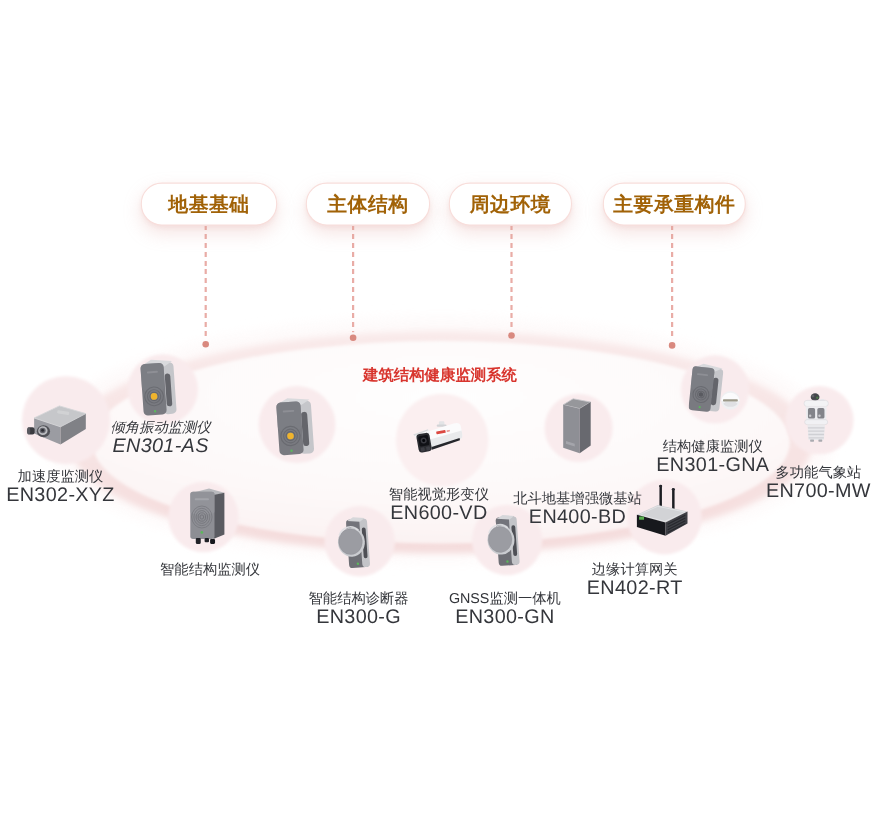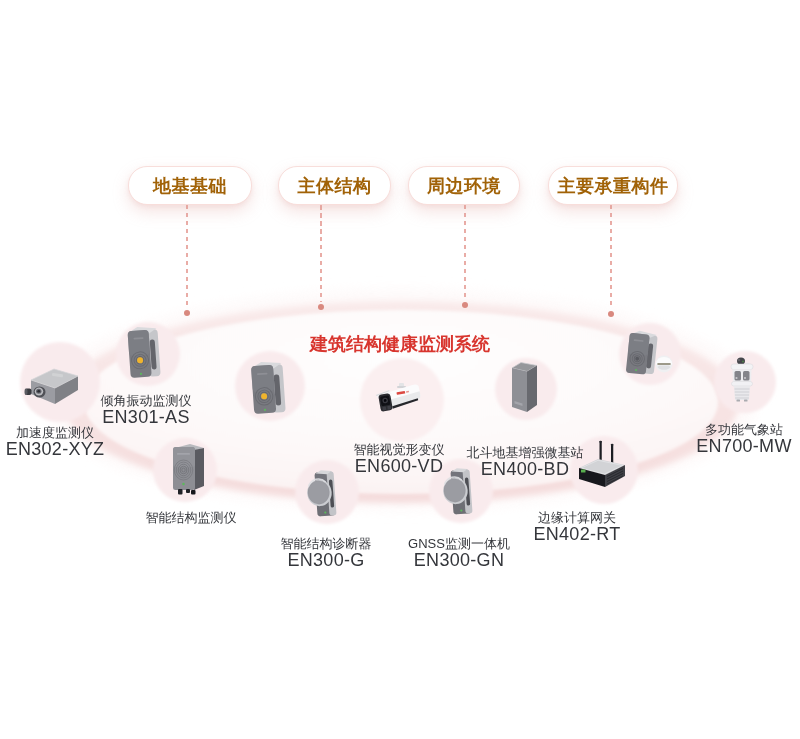--- a/index.html
+++ b/index.html
@@ -7,21 +7,21 @@
     font-family:"Liberation Sans",sans-serif;}
   #bg-art{position:absolute;left:0;top:0;}
   .pill{position:absolute;height:37px;display:flex;align-items:center;justify-content:center;
     background:#ffffff;border:1px solid #f8dedb;border-radius:19px;
     box-shadow:0 7px 16px rgba(222,158,156,0.28), 0 2px 4px rgba(230,175,172,0.18);
     color:#a16207;font-size:18px;font-weight:700;letter-spacing:0.5px;z-index:5;}
   .dash-line{position:absolute;width:2px;z-index:4;
     background:repeating-linear-gradient(to bottom,#e9aca6 0px,#e9aca6 4.5px,rgba(233,172,166,0) 4.5px,rgba(231,167,161,0) 8px);}
   .dot{position:absolute;width:6px;height:6px;border-radius:50%;background:#d9897f;z-index:4;}
   #main-title{position:absolute;left:0;right:0;top:332px;text-align:center;
-    color:#d8352e;font-size:18px;font-weight:700;letter-spacing:0px;z-index:5;}
+    color:#d8352e;font-size:14px;font-weight:700;letter-spacing:0px;z-index:5;}
   .device{position:absolute;z-index:3;}
   .dev-label{position:absolute;width:220px;text-align:center;color:#34363b;
     font-size:13px;line-height:17px;z-index:5;}
   .dev-label .model{font-size:18px;letter-spacing:0.3px;}
 </style>
 </head>
 <body>
 
 <div id="canvas">
 
@@ -282,21 +282,21 @@
       <polygon points="58,70 98,50 98,72 58,94" fill="#3e3f45"></polygon>
       <path d="M 62 73 L 94 57 M 62 78 L 94 62 M 62 83 L 94 67 M 62 88 L 94 72" stroke="#27282d" stroke-width="2" fill="none"></path>
       <rect x="10" y="59" width="9" height="6" rx="1" fill="#5fbf54" opacity="0.9"></rect>
     </g>
   </svg>
 
   <div class="dev-label" style="left:-55px;top:424px;">
     <div>加速度监测仪</div>
     <div class="model">EN302-XYZ</div>
   </div>
-  <div class="dev-label" style="left:36px;top:392px;">
+  <div class="dev-label" style="left:36px;top:380px;font-style:italic;">
     <div>倾角振动监测仪</div>
     <div class="model">EN301-AS</div>
   </div>
   <div class="dev-label" style="left:81px;top:509px;">
     <div>智能结构监测仪</div>
   </div>
   <div class="dev-label" style="left:216px;top:535px;">
     <div>智能结构诊断器</div>
     <div class="model">EN300-G</div>
   </div>
@@ -305,20 +305,24 @@
     <div class="model">EN600-VD</div>
   </div>
   <div class="dev-label" style="left:349px;top:535px;">
     <div>GNSS监测一体机</div>
     <div class="model">EN300-GN</div>
   </div>
   <div class="dev-label" style="left:415px;top:444px;">
     <div>北斗地基增强微基站</div>
     <div class="model">EN400-BD</div>
   </div>
+  <div class="dev-label" style="left:538px;top:397px;">
+    <div>结构健康监测仪</div>
+    <div class="model">EN301-GNA</div>
+  </div>
   <div class="dev-label" style="left:634px;top:421px;">
     <div>多功能气象站</div>
     <div class="model">EN700-MW</div>
   </div>
   <div class="dev-label" style="left:467px;top:509px;">
     <div>边缘计算网关</div>
     <div class="model">EN402-RT</div>
   </div>
 
 </div>

